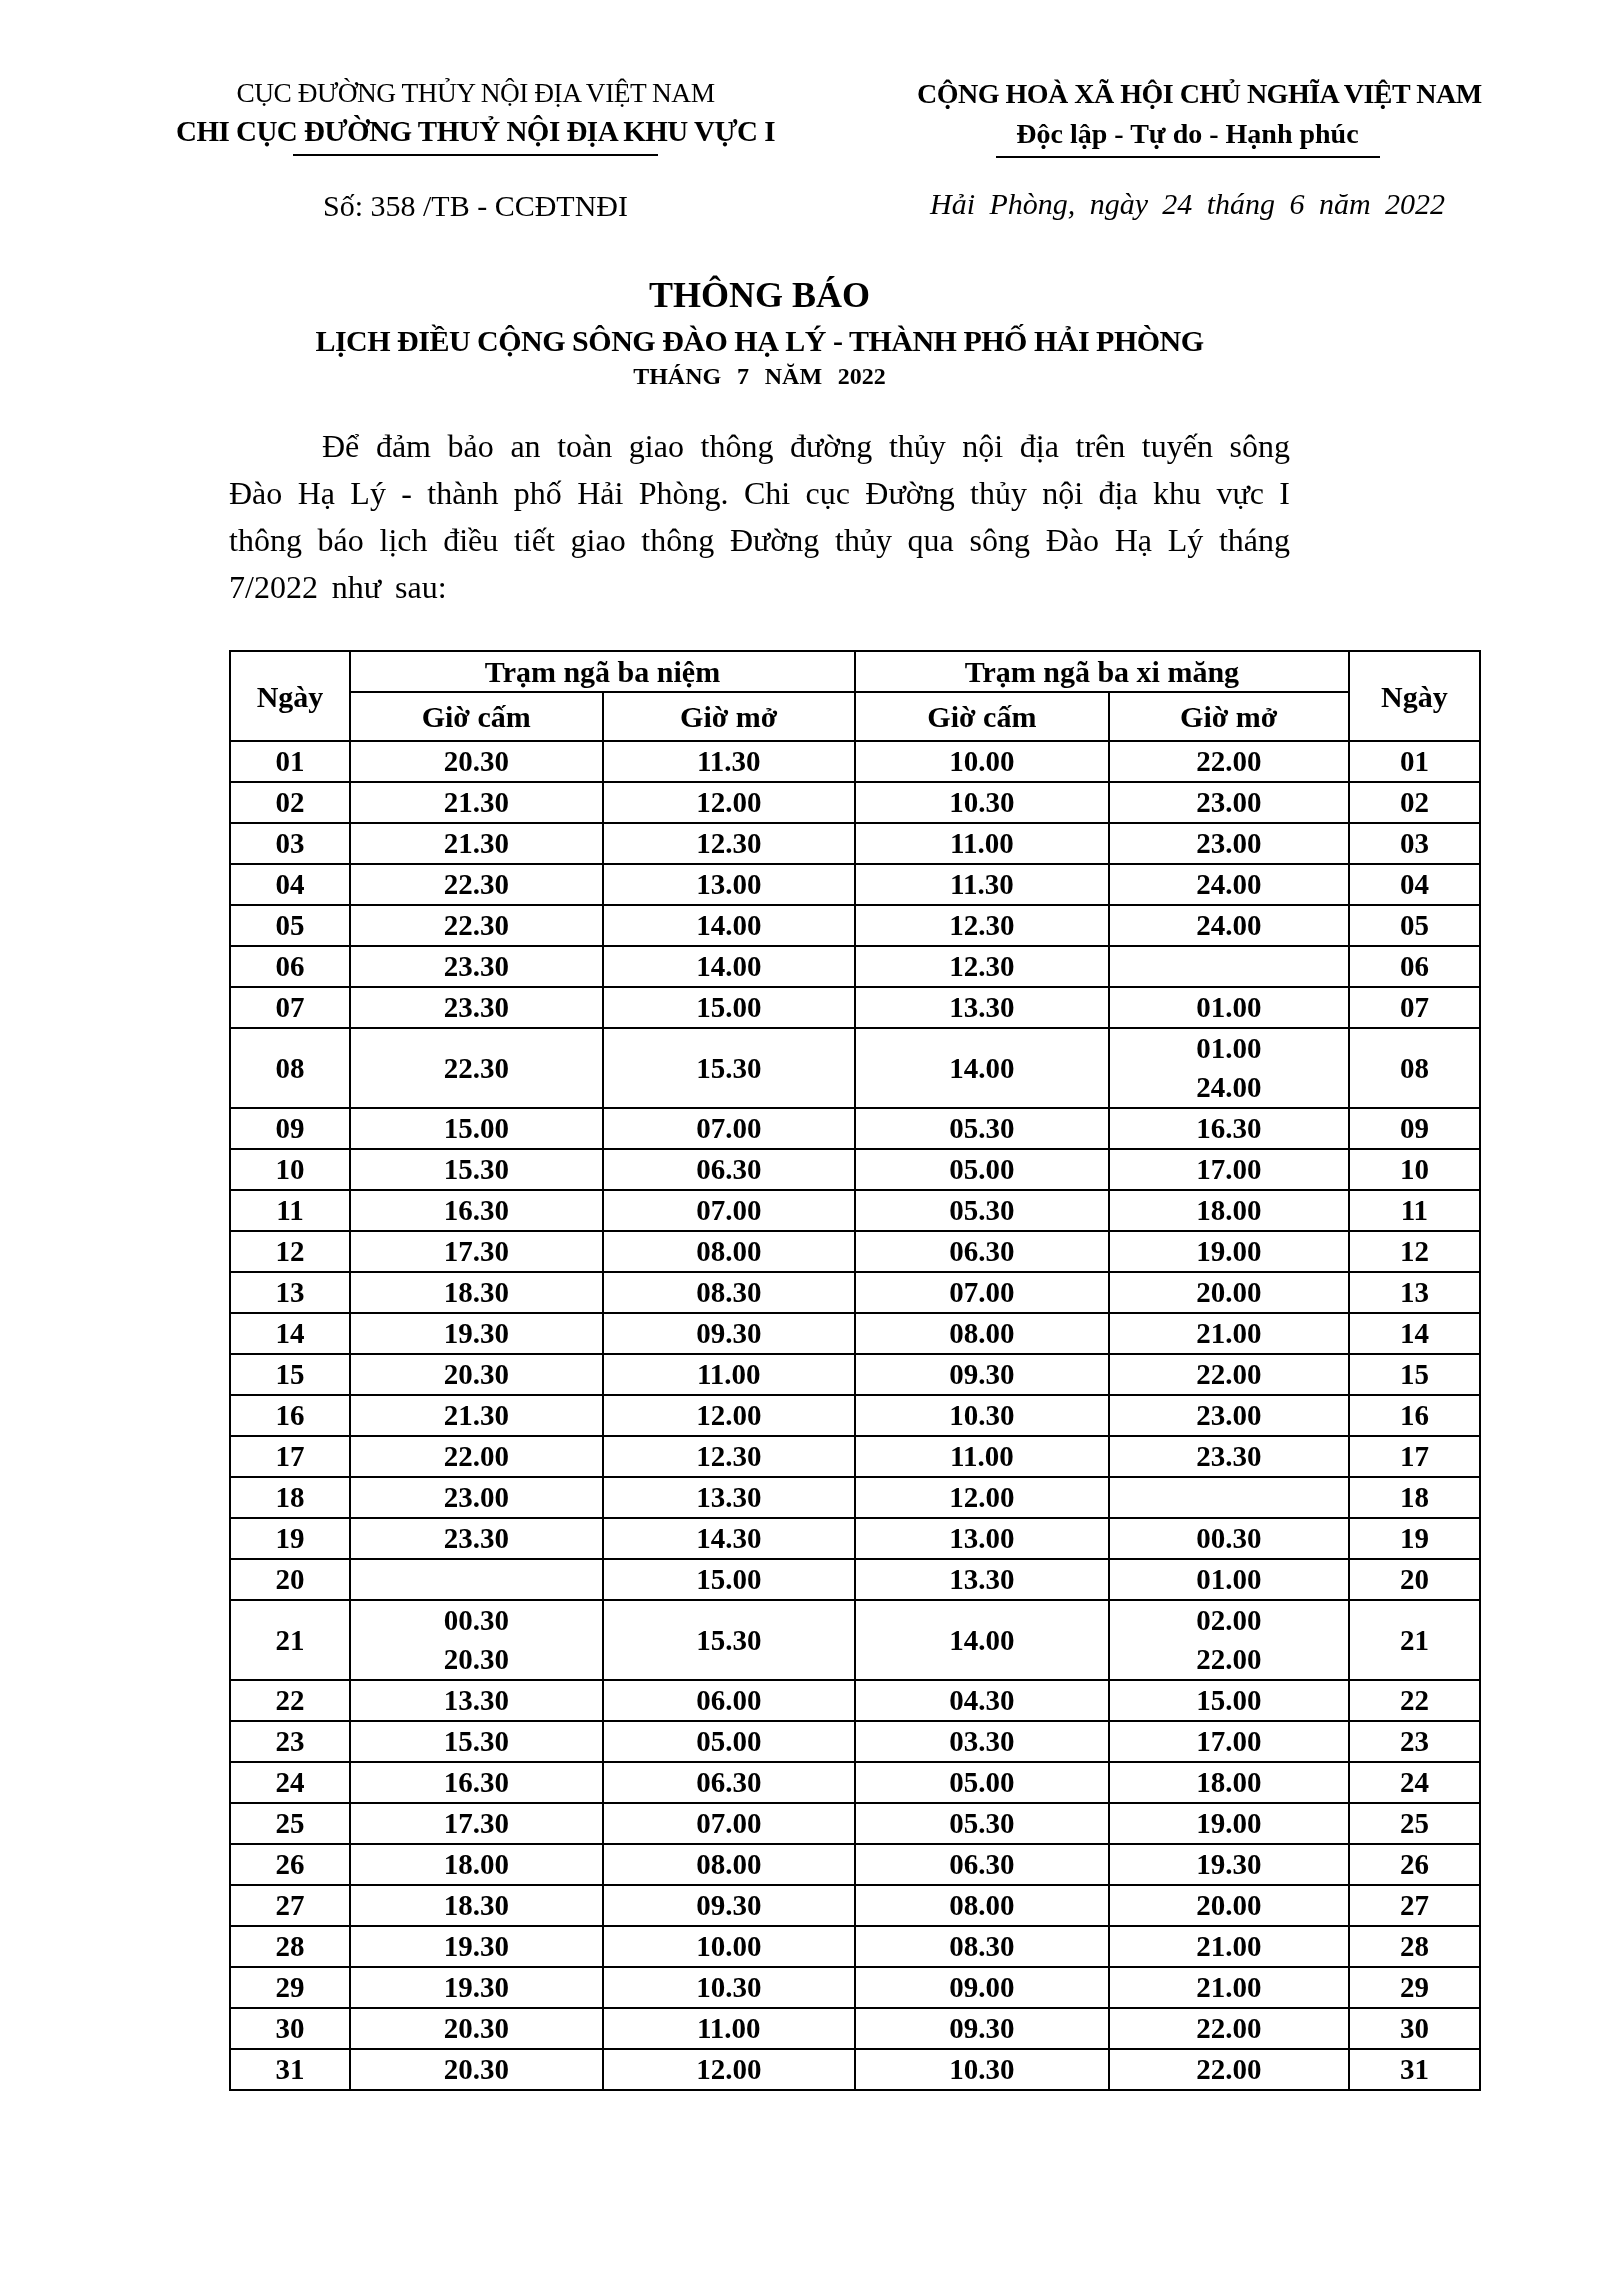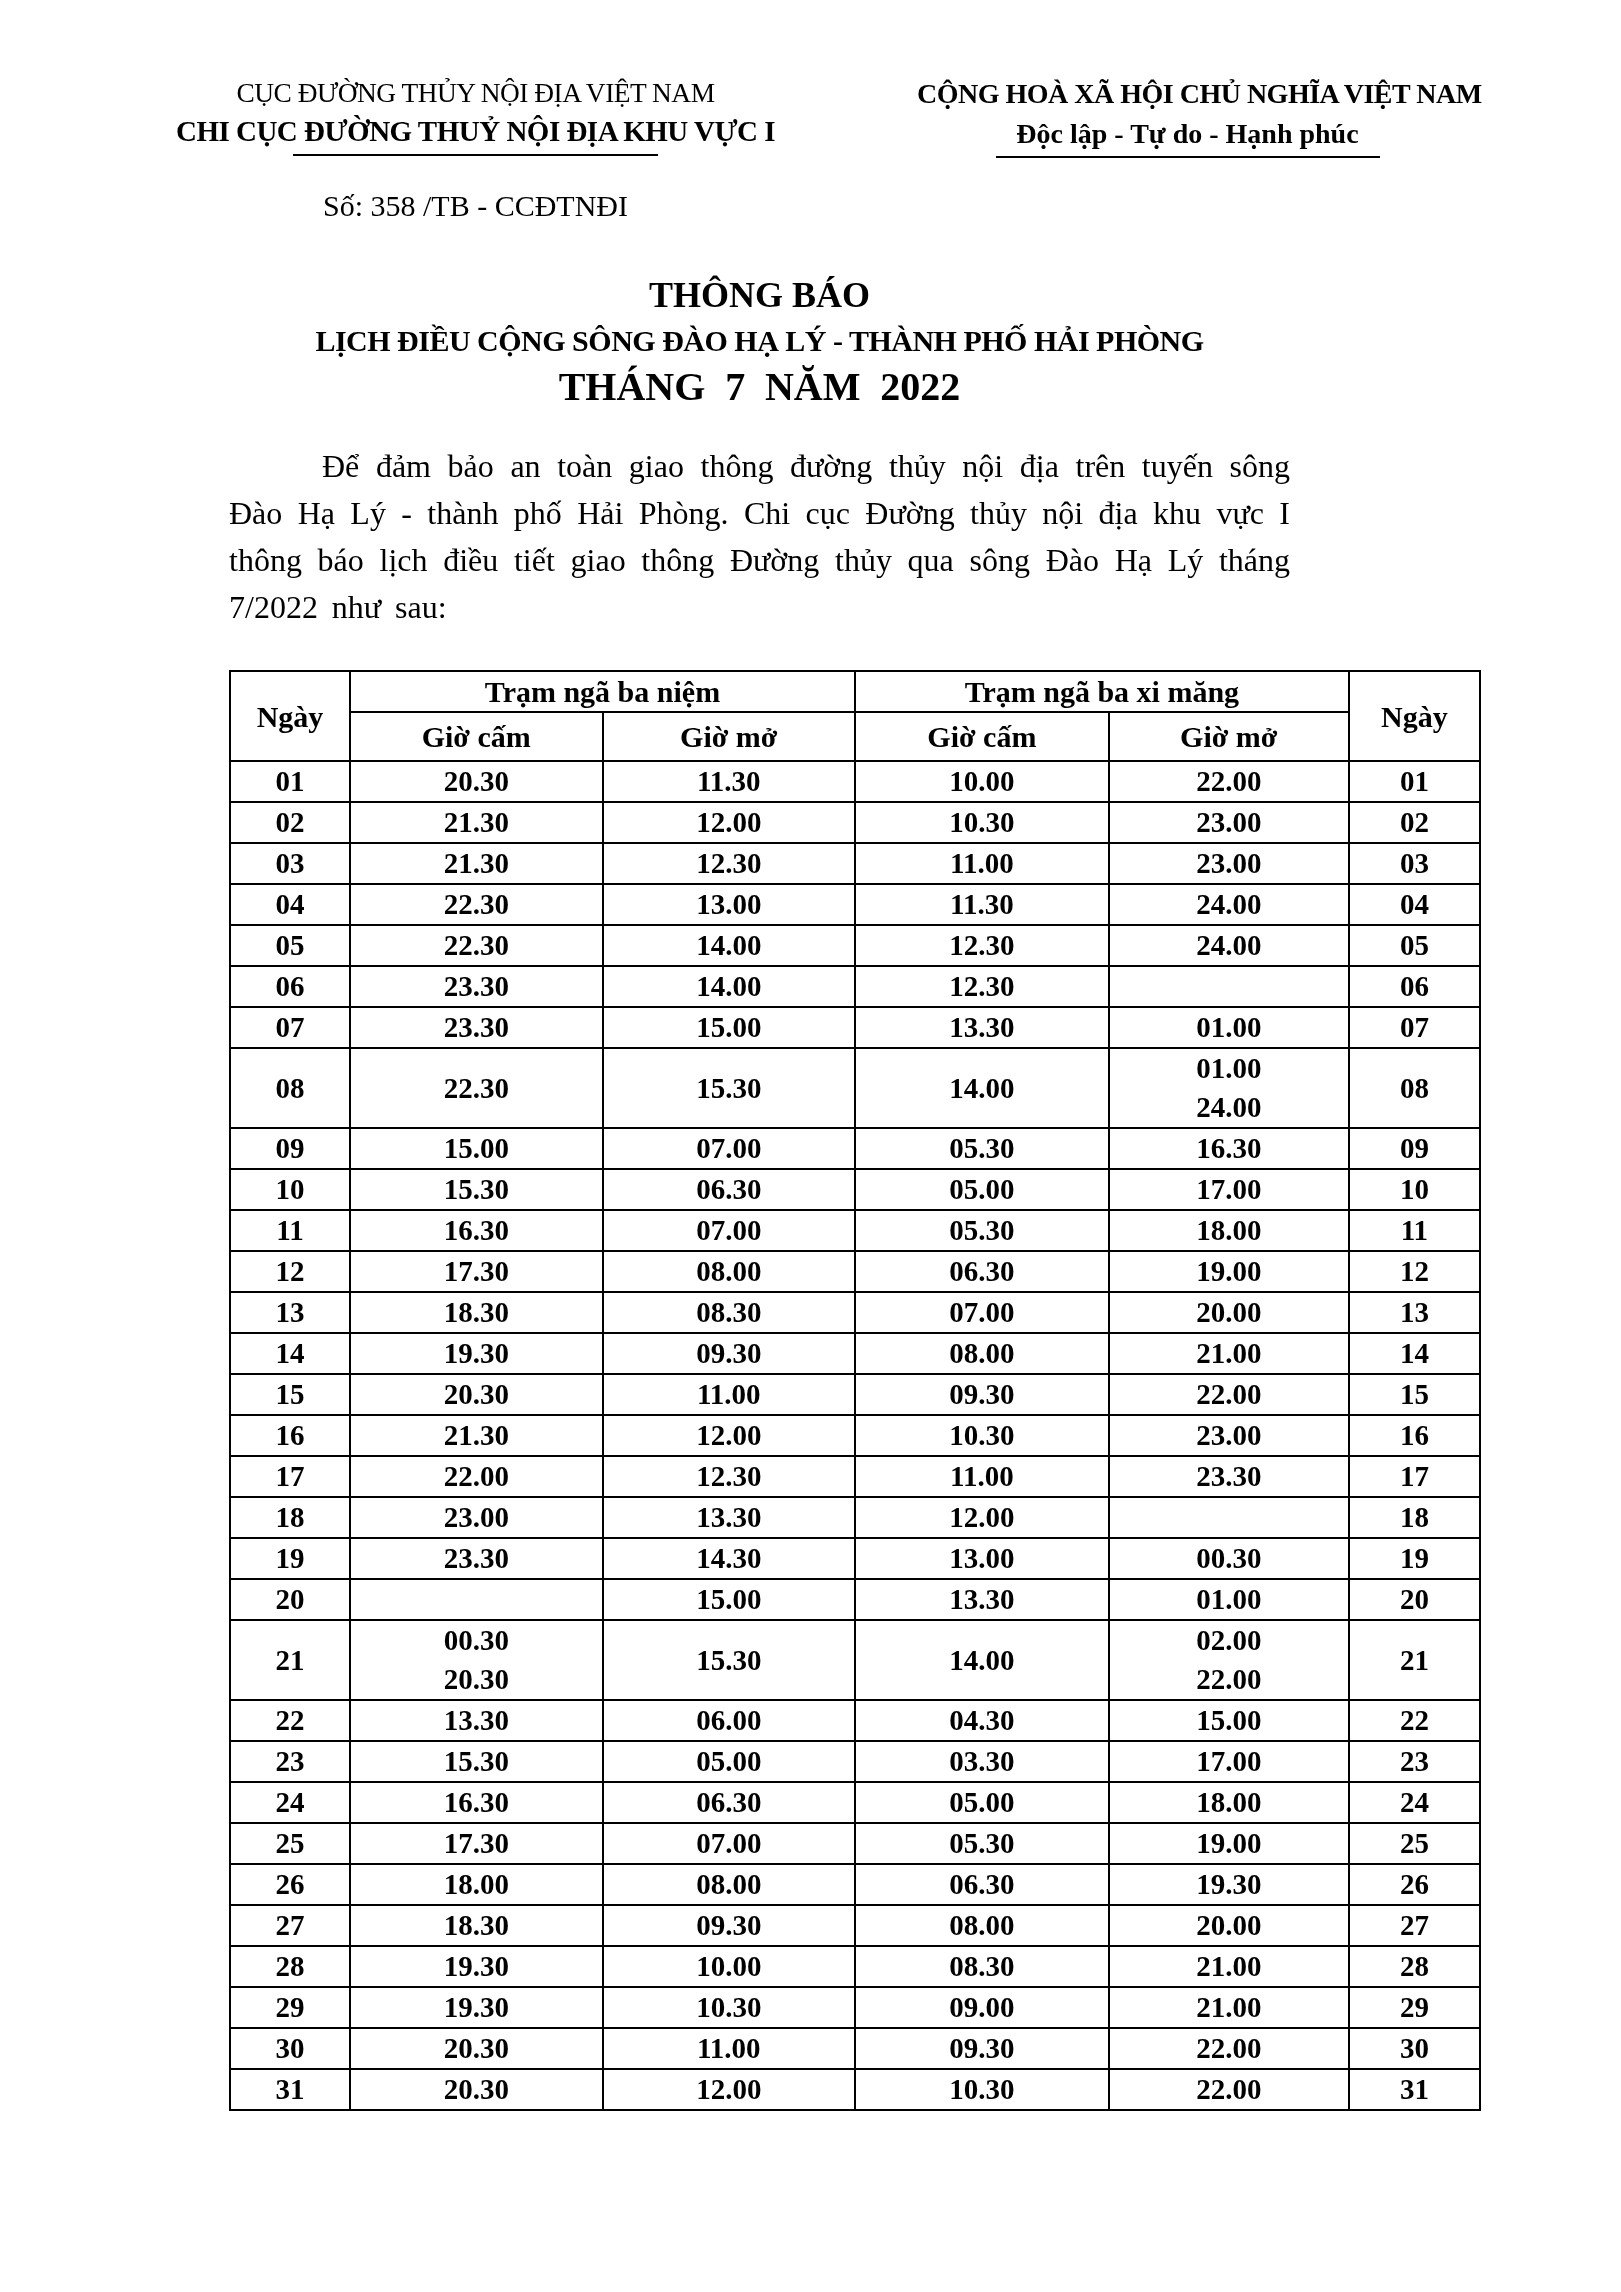--- a/index.html
+++ b/index.html
@@ -78,21 +78,21 @@
   .t2 {
     margin: 7.8px 0 0;
     text-align: center;
     font-size: 30px;
     font-weight: bold;
     letter-spacing: -0.5px;
   }
   .t3 {
     margin: 5.9px 0 0;
     text-align: center;
-    font-size: 40px;
+    font-size: 24px;
     font-weight: bold;
     word-spacing: 9.8px;
   }
   .intro {
     margin: 33px 0 0;
     font-size: 32px;
     line-height: 47px;
     text-align: justify;
     text-indent: 93px;
     word-spacing: 5.9px;
@@ -132,20 +132,21 @@
     <div class="lh-left">
       <div class="org-parent">CỤC ĐƯỜNG THỦY NỘI ĐỊA VIỆT NAM</div>
       <div class="org-name">CHI CỤC ĐƯỜNG THUỶ NỘI ĐỊA KHU VỰC I</div>
       <div class="rule rule-left"></div>
       <div class="doc-number">Số: 358 /TB - CCĐTNĐI</div>
     </div>
     <div class="lh-right">
       <div class="motto1">CỘNG HOÀ XÃ HỘI CHỦ NGHĨA VIỆT NAM</div>
       <div class="motto2">Độc lập - Tự do - Hạnh phúc</div>
       <div class="rule rule-right"></div>
+      <div class="place-date">Hải Phòng, ngày 24 tháng 6 năm 2022</div>
     </div>
   </header>
 
   <main class="content">
     <h1 class="t1">THÔNG BÁO</h1>
     <h2 class="t2">LỊCH ĐIỀU CỘNG SÔNG ĐÀO HẠ LÝ - THÀNH PHỐ HẢI PHÒNG</h2>
     <h2 class="t3">THÁNG 7 NĂM 2022</h2>
 
     <p class="intro">Để đảm bảo an toàn giao thông đường thủy nội địa trên tuyến sông Đào Hạ Lý - thành phố Hải Phòng. Chi cục Đường thủy nội địa khu vực I thông báo lịch điều tiết giao thông Đường thủy qua sông Đào Hạ Lý tháng 7/2022 như sau:</p>
 

